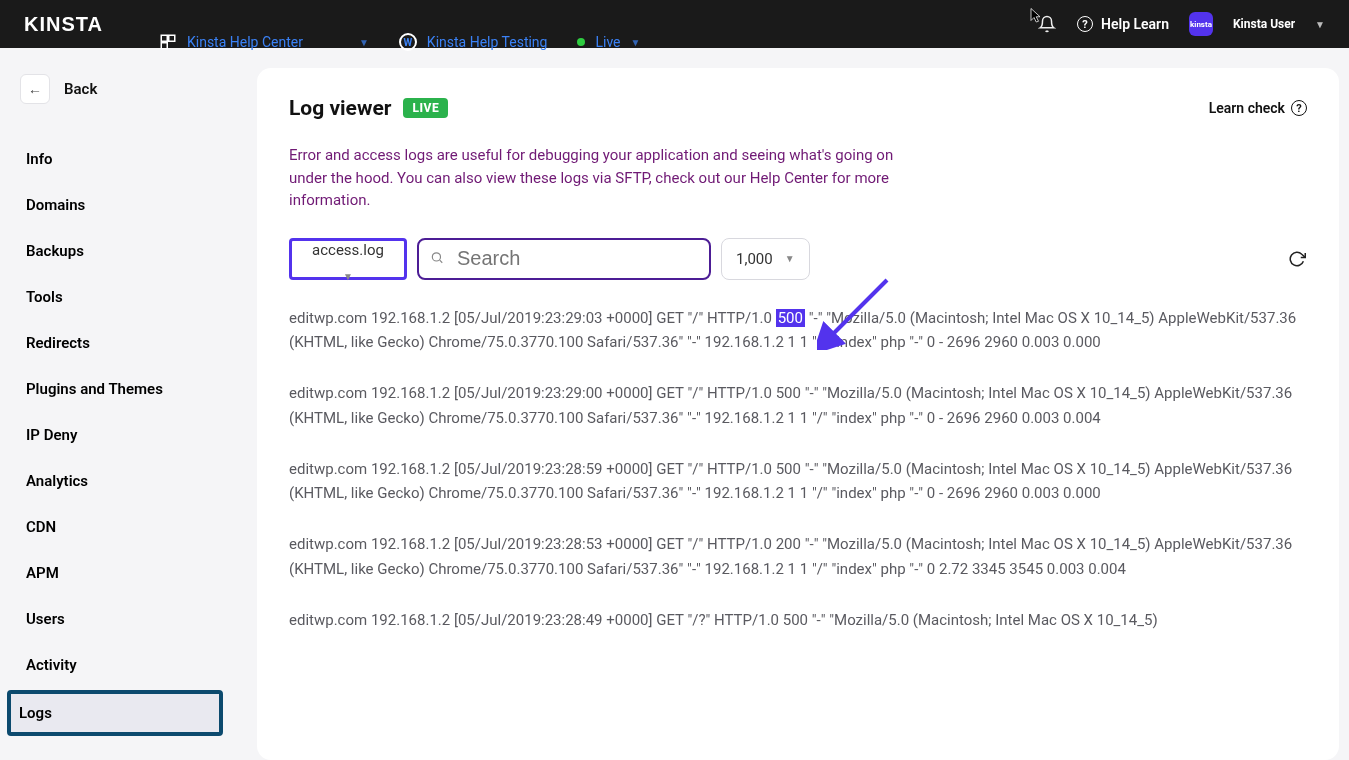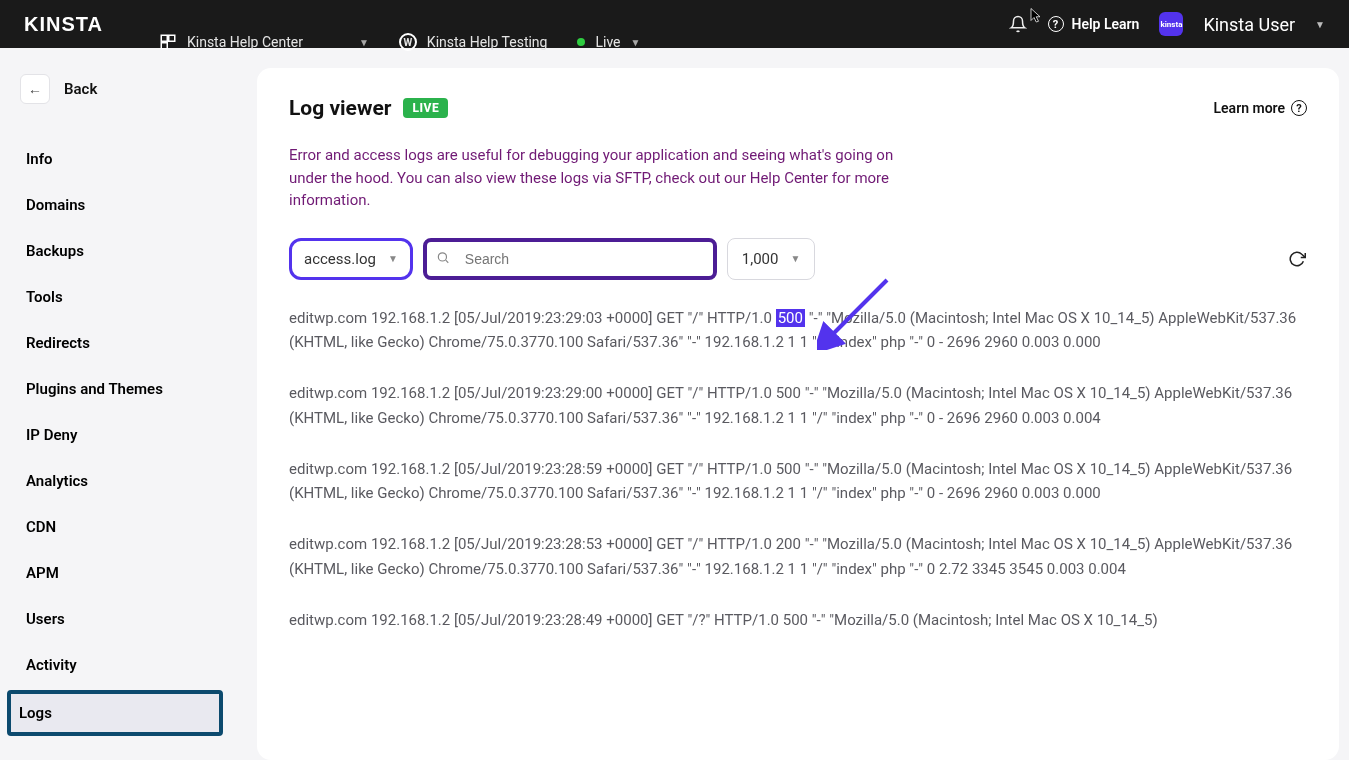--- a/index.html
+++ b/index.html
@@ -1,31 +1,31 @@
 <!DOCTYPE html>
 <html><head>
 <meta charset="utf-8">
 <style>
 * { margin: 0; padding: 0; box-sizing: border-box; }
 body { font-family: -apple-system, BlinkMacSystemFont, "Segoe UI", Roboto, sans-serif; background: #f5f5f7; color: #111; width: 1349px; height: 760px; overflow: hidden; position: relative; }
 
 
 .topbar { background: #1a1a1a; height: 48px; display: flex; align-items: center; padding: 0 24px; color: #fff; }
 .logo { font-weight: 800; font-size: 20px; letter-spacing: 1px; font-family: Arial, sans-serif; }
-.topbar-dd { display: flex; align-items: center; gap: 10px; margin-left: 56px; color: #e5e5e5; font-size: 14px; cursor: pointer; margin-top: 36px; }
+.topbar-dd { display: flex; align-items: center; gap: 10px; margin-left: 56px; color: #3b82f6; font-size: 14px; cursor: pointer; margin-top: 36px; }
 .topbar-dd.small { margin-left: 30px; }
 .wp-icon { width: 18px; height: 18px; border: 2px solid #fff; border-radius: 50%; display: inline-flex; align-items: center; justify-content: center; font-size: 10px; font-weight: bold; }
 .sites-icon svg { display: block; }
 .dot-live { width: 8px; height: 8px; background: #2ecc40; border-radius: 50%; display: inline-block; }
 .chev { font-size: 10px; opacity: .7; }
 .topbar-right { margin-left: auto; display: flex; align-items: center; gap: 20px; }
 .icon-btn { width: 20px; height: 20px; color: #eee; display: inline-flex; align-items: center; justify-content: center; cursor: pointer; }
 .help-link { display: flex; align-items: center; gap: 8px; font-size: 14px; font-weight: 600; cursor: pointer; }
 .avatar { width: 24px; height: 24px; background: #5333ed; border-radius: 6px; display: inline-flex; align-items: center; justify-content: center; font-size: 8px; color: #fff; font-weight: 700; }
-.user-label { font-weight: 400; font-size: 18px; }
+.user-label { font-weight: 700; font-size: 12px; }
 
 
 .cursor-pointer { position: absolute; top: 7px; left: 1028px; width: 18px; height: 18px; pointer-events: none; z-index: 10; }
 .cursor-pointer svg { display: block; }
 
 
 .layout { display: flex; height: calc(100% - 48px); }
 .sidebar { width: 257px; padding: 16px 10px 16px 10px; }
 .back-btn { display: flex; align-items: center; gap: 14px; margin: 10px 0 34px 10px; cursor: pointer; }
 .back-square { width: 30px; height: 30px; background: #fff; border: 1px solid #e3e3e7; border-radius: 6px; display: inline-flex; align-items: center; justify-content: center; font-size: 14px; color: #444; }
@@ -39,24 +39,24 @@
 .page-title-wrap { display: flex; align-items: center; gap: 12px; }
 .page-title { font-size: 21px; font-weight: 700; }
 .live-badge { background: #2bb24c; color: #fff; font-size: 12px; font-weight: 800; padding: 3px 9px; border-radius: 4px; letter-spacing: .5px; }
 .learn-more { font-size: 14px; font-weight: 600; display: flex; align-items: center; gap: 6px; cursor: pointer; }
 .q-circle { width: 16px; height: 16px; border: 1.5px solid #111; border-radius: 50%; display: inline-flex; align-items: center; justify-content: center; font-size: 11px; font-weight: 700; }
 
 .intro { color: #701a75; font-size: 15px; line-height: 1.5; max-width: 640px; margin-bottom: 26px; }
 
 .controls { display: flex; align-items: center; gap: 10px; margin-bottom: 26px; }
 .select-box { border: 1px solid #d8d8de; border-radius: 8px; height: 42px; display: flex; align-items: center; padding: 0 14px; gap: 12px; font-size: 15px; color: #333; cursor: pointer; background: #fff; }
-.select-box.highlight { border: 3px solid #5333ed; border-radius: 12px; padding: 0 12px; }
+.select-box.highlight { border: 3px solid #5333ed; border-radius: 4px; padding: 0 12px; flex-direction: column; }
 .select-box .chev2 { font-size: 10px; color: #888; }
 .search-box { width: 294px; position: relative; }
-.search-box input { width: 100%; height: 42px; border: 4px solid #4c1d95; border-radius: 8px; padding: 0 14px 0 38px; font-size: 14px; outline: none; }
+.search-box input { width: 100%; height: 42px; border: 2px solid #4c1d95; border-radius: 8px; padding: 0 14px 0 38px; font-size: 20px; outline: none; }
 .search-box .sicon { position: absolute; left: 13px; top: 50%; transform: translateY(-50%); color: #888; font-size: 14px; }
 .refresh { margin-left: auto; width: 20px; height: 20px; color: #222; cursor: pointer; display: inline-flex; align-items: center; justify-content: center; }
 
 .log-entries { font-size: 15px; color: #5a5a60; line-height: 1.65; }
 .log-entry { margin-bottom: 26px; word-wrap: break-word; }
 .hl500 { background: #5333ed; color: #fff; padding: 0 2px; }
 
 
 .arrow-annot { position: absolute; top: 202px; left: 560px; width: 80px; height: 80px; pointer-events: none; }
 .arrow-annot svg { width: 100%; height: 100%; }
@@ -137,21 +137,21 @@
       </nav>
   </aside>
 
   <main class="content">
     <div class="page-head">
       <div class="page-title-wrap">
         <h1 class="page-title">Log viewer</h1>
         <span class="live-badge">LIVE</span>
       </div>
       <div class="learn-more">
-        <span>Learn more</span>
+        <span>Learn check</span>
         <span class="q-circle">?</span>
       </div>
     </div>
 
     <p class="intro">Error and access logs are useful for debugging your application and seeing what's going on under the hood. You can also view these logs via SFTP, check out our Help Center for more information.</p>
 
     <div class="controls">
       <div class="select-box highlight" style="min-width:118px">
         <span>access.log</span>
         <span class="chev2">▼</span>

